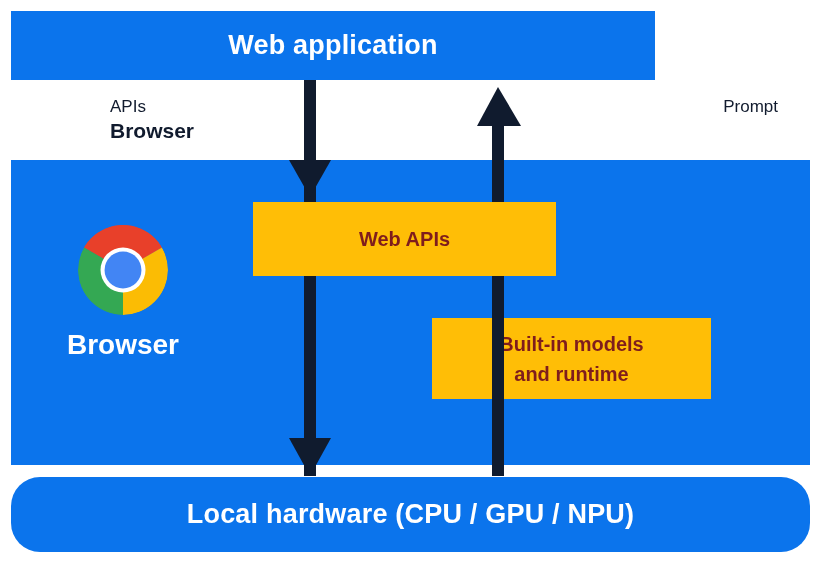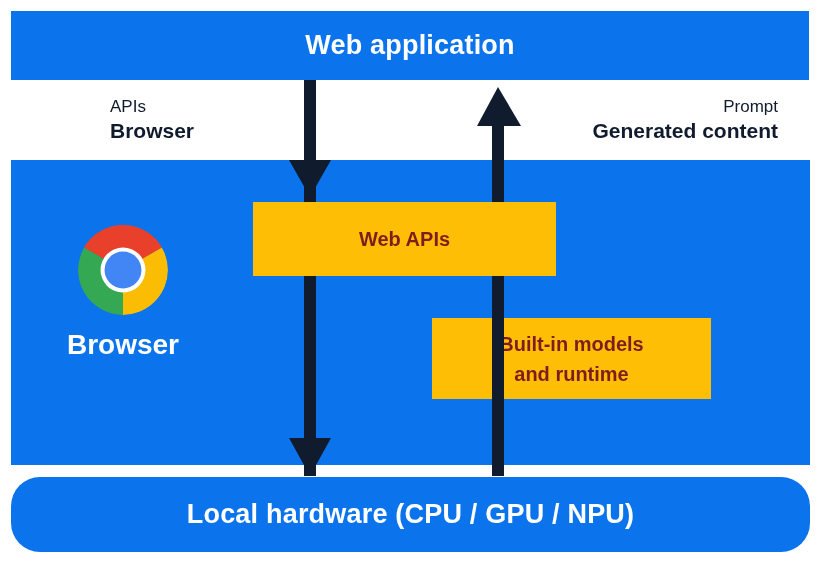--- a/index.html
+++ b/index.html
@@ -28,21 +28,21 @@
     color: #ffffff;
     font-weight: bold;
     font-size: 27px;
     letter-spacing: 0.2px;
     font-family: "Liberation Sans", sans-serif;
     white-space: nowrap;
   }
   #band-web-application {
     left: 11px;
     top: 11px;
-    width: 798px;
+    width: 644px;
     height: 69px;
   }
   #band-browser {
     left: 11px;
     top: 160px;
     width: 799px;
     height: 305px;
     display: block;
   }
   #band-local-hardware {
@@ -160,21 +160,20 @@
     <span class="band-label">Web application</span>
   </div>
 
   <div class="io-label" id="io-input">
     <span class="io-kind">APIs</span>
     <span class="io-value">Browser</span>
   </div>
 
   <div class="io-label" id="io-output">
     <span class="io-kind">Prompt</span>
-    <span class="io-value">Generated content</span>
   </div>
 
   <div class="band" id="band-browser"></div>
 
   <div class="band" id="band-local-hardware">
     <span class="band-label">Local hardware (CPU / GPU / NPU)</span>
   </div>
 
   <svg id="arrow-layer" viewBox="0 0 820 566">
 

